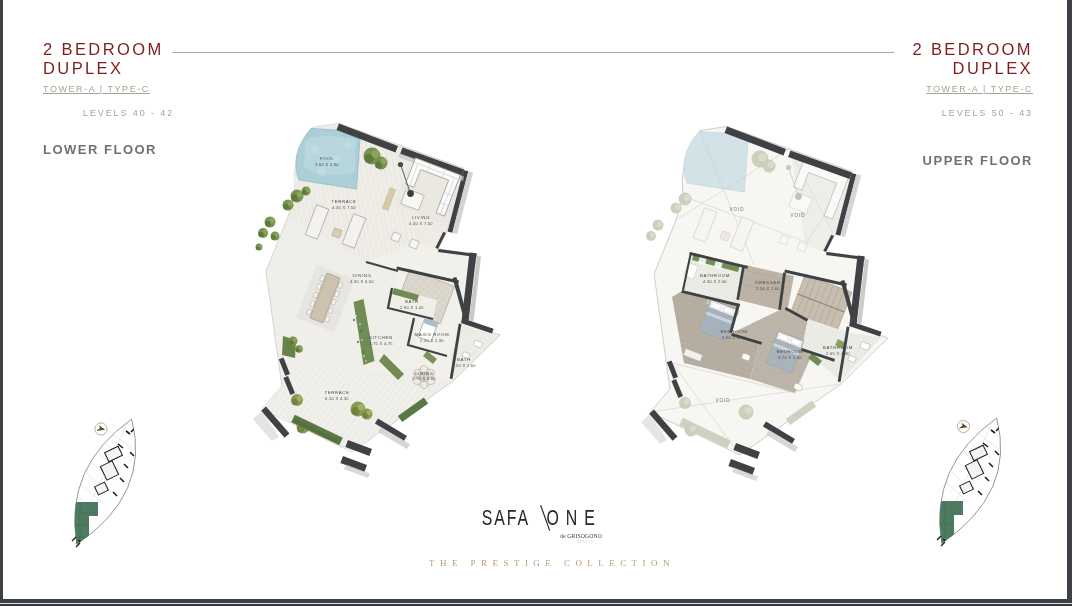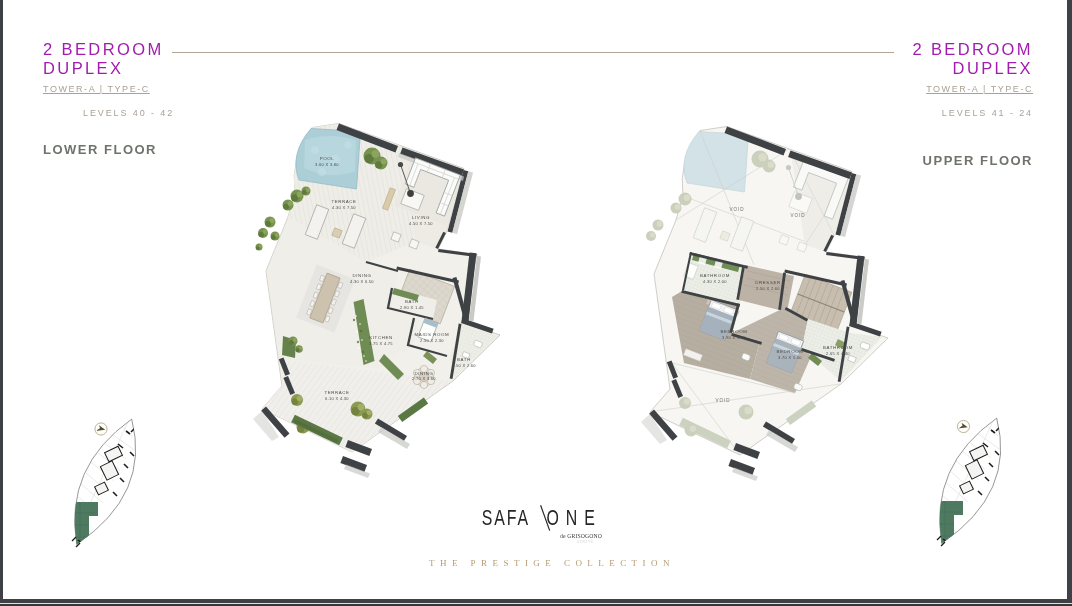--- a/index.html
+++ b/index.html
@@ -1,19 +1,19 @@
 <!DOCTYPE html>
 <html><head>
 <meta charset="utf-8">
 <style>
   html,body{margin:0;padding:0;}
   body{width:1072px;height:606px;position:relative;background:#ffffff;overflow:hidden;
        font-family:"Liberation Sans",sans-serif;}
   .abs{position:absolute;}
-  .title{font-size:16.5px;letter-spacing:2.4px;color:#a21caf;line-height:18.5px;}
+  .title{font-size:16.5px;letter-spacing:2.4px;color:#7f1d1d;line-height:18.5px;}
   .sub1{font-size:9px;letter-spacing:1.55px;color:#a9a295;text-decoration:underline;}
   .sub2{font-size:13px;letter-spacing:1.5px;color:#6e746b;font-weight:bold;margin-top:44px;}
   .sub3{font-size:9px;letter-spacing:1.9px;color:#a9a295;}
 </style>
 </head>
 <body>
 
 <div class="abs" style="left:0;top:0;width:2.5px;height:606px;background:#3e4247;"></div>
 
 <div class="abs" style="left:1066.5px;top:0;width:5.5px;height:606px;background:#3e4247;"></div>
@@ -32,21 +32,21 @@
 <div class="abs sub2" style="left:43px;top:97.5px;">LOWER FLOOR</div>
 
 <div class="abs sub3" style="left:43px;top:107.5px;padding-left:40px;">LEVELS 40 - 42</div>
 
 <div class="abs title" style="right:39px;top:40.4px;text-align:right;">2 BEDROOM<br>DUPLEX</div>
 
 <div class="abs sub1" style="right:39px;top:83.6px;text-align:right;">TOWER-A | TYPE-C</div>
 
 <div class="abs sub2" style="right:39px;top:109px;text-align:right;">UPPER FLOOR</div>
 
-<div class="abs sub3" style="right:39px;top:107.5px;text-align:right;">LEVELS 41 - 24</div>
+<div class="abs sub3" style="right:39px;top:107.5px;text-align:right;">LEVELS 50 - 43</div>
 <svg class="abs" style="left:0;top:0;" width="1072" height="606" viewBox="0 0 1072 606" font-family="Liberation Sans">
 <defs>
 <pattern id="pkv" width="4.6" height="9" patternUnits="userSpaceOnUse" patternTransform="rotate(-11)">
  <rect width="4.6" height="9" fill="#efede7"></rect>
         <line x1="0" y1="0" x2="0" y2="9" stroke="#e0ded5" stroke-width="0.9"></line>
       </pattern>
 <pattern id="pkb" width="4.8" height="9" patternUnits="userSpaceOnUse" patternTransform="rotate(36)">
  <rect width="4.8" height="9" fill="#f0efeb"></rect>
         <line x1="0" y1="0" x2="0" y2="9" stroke="#dedcd4" stroke-width="0.8"></line>
       </pattern>

